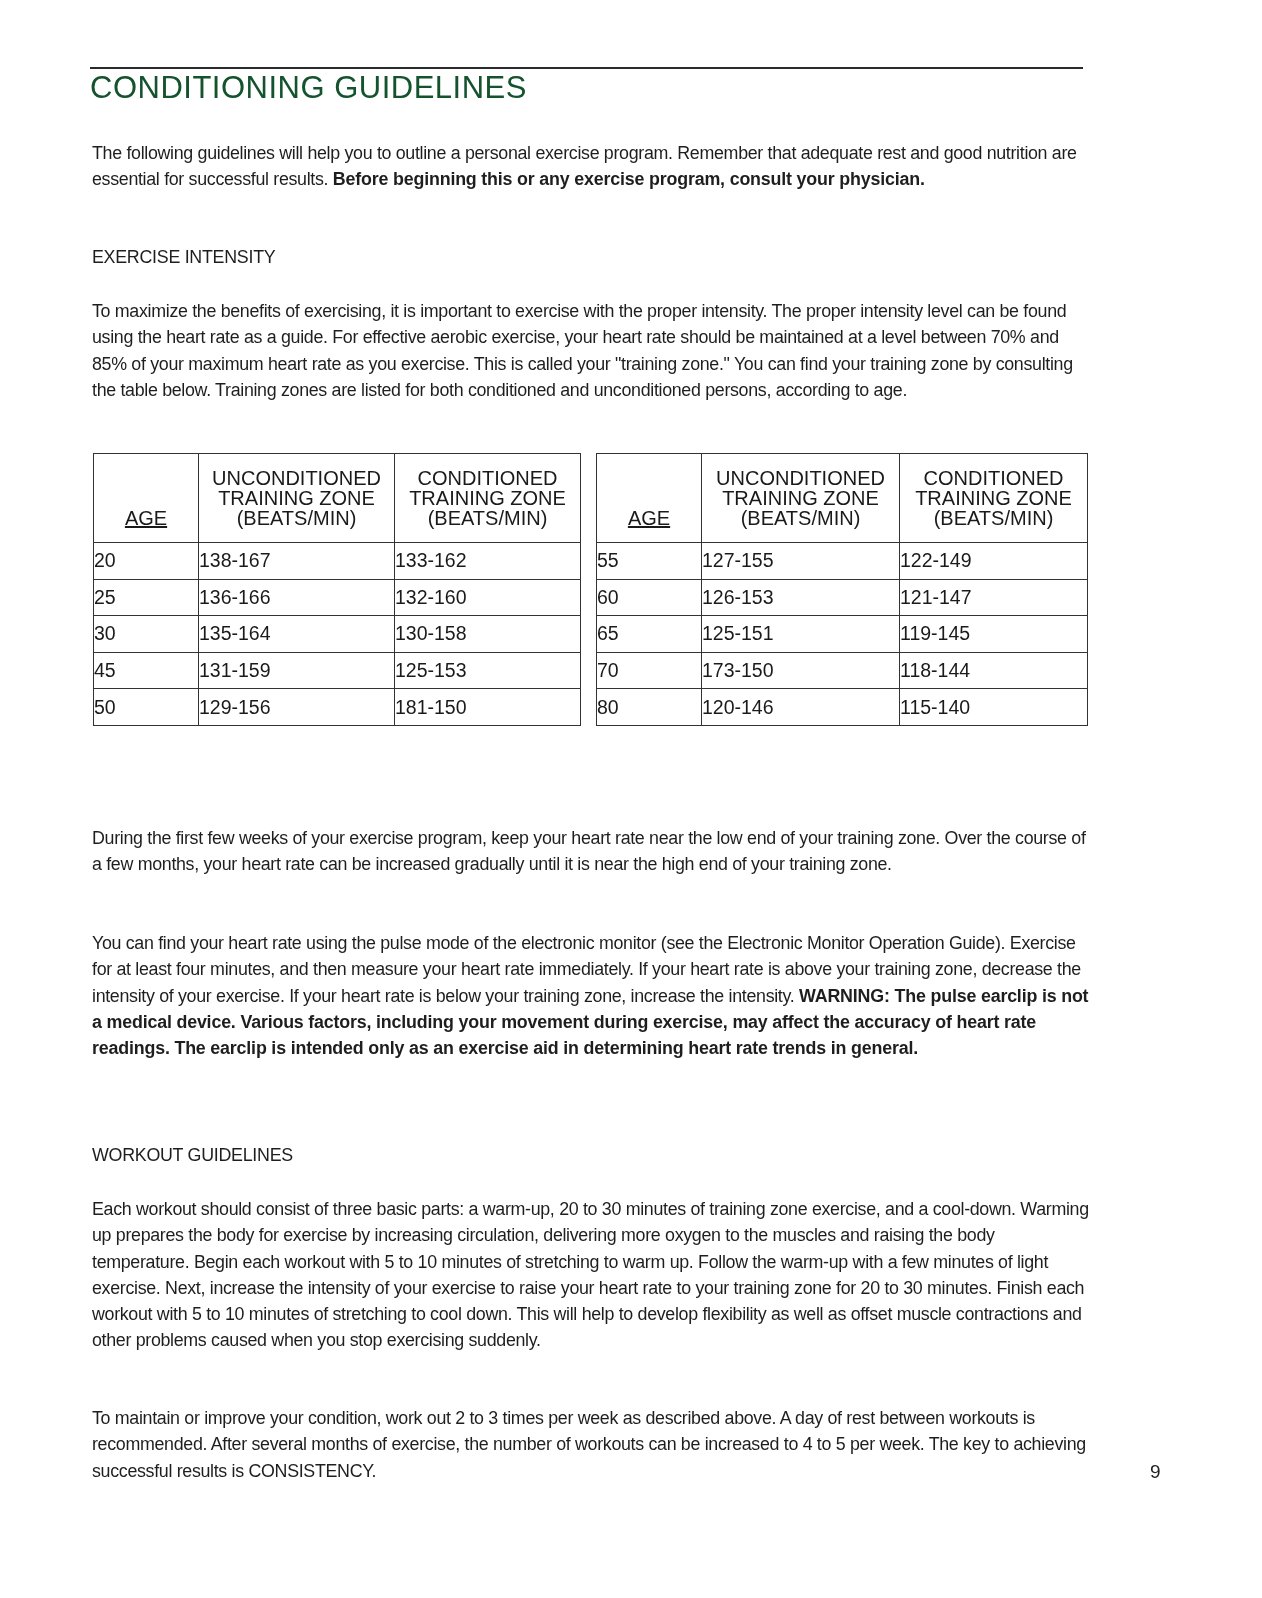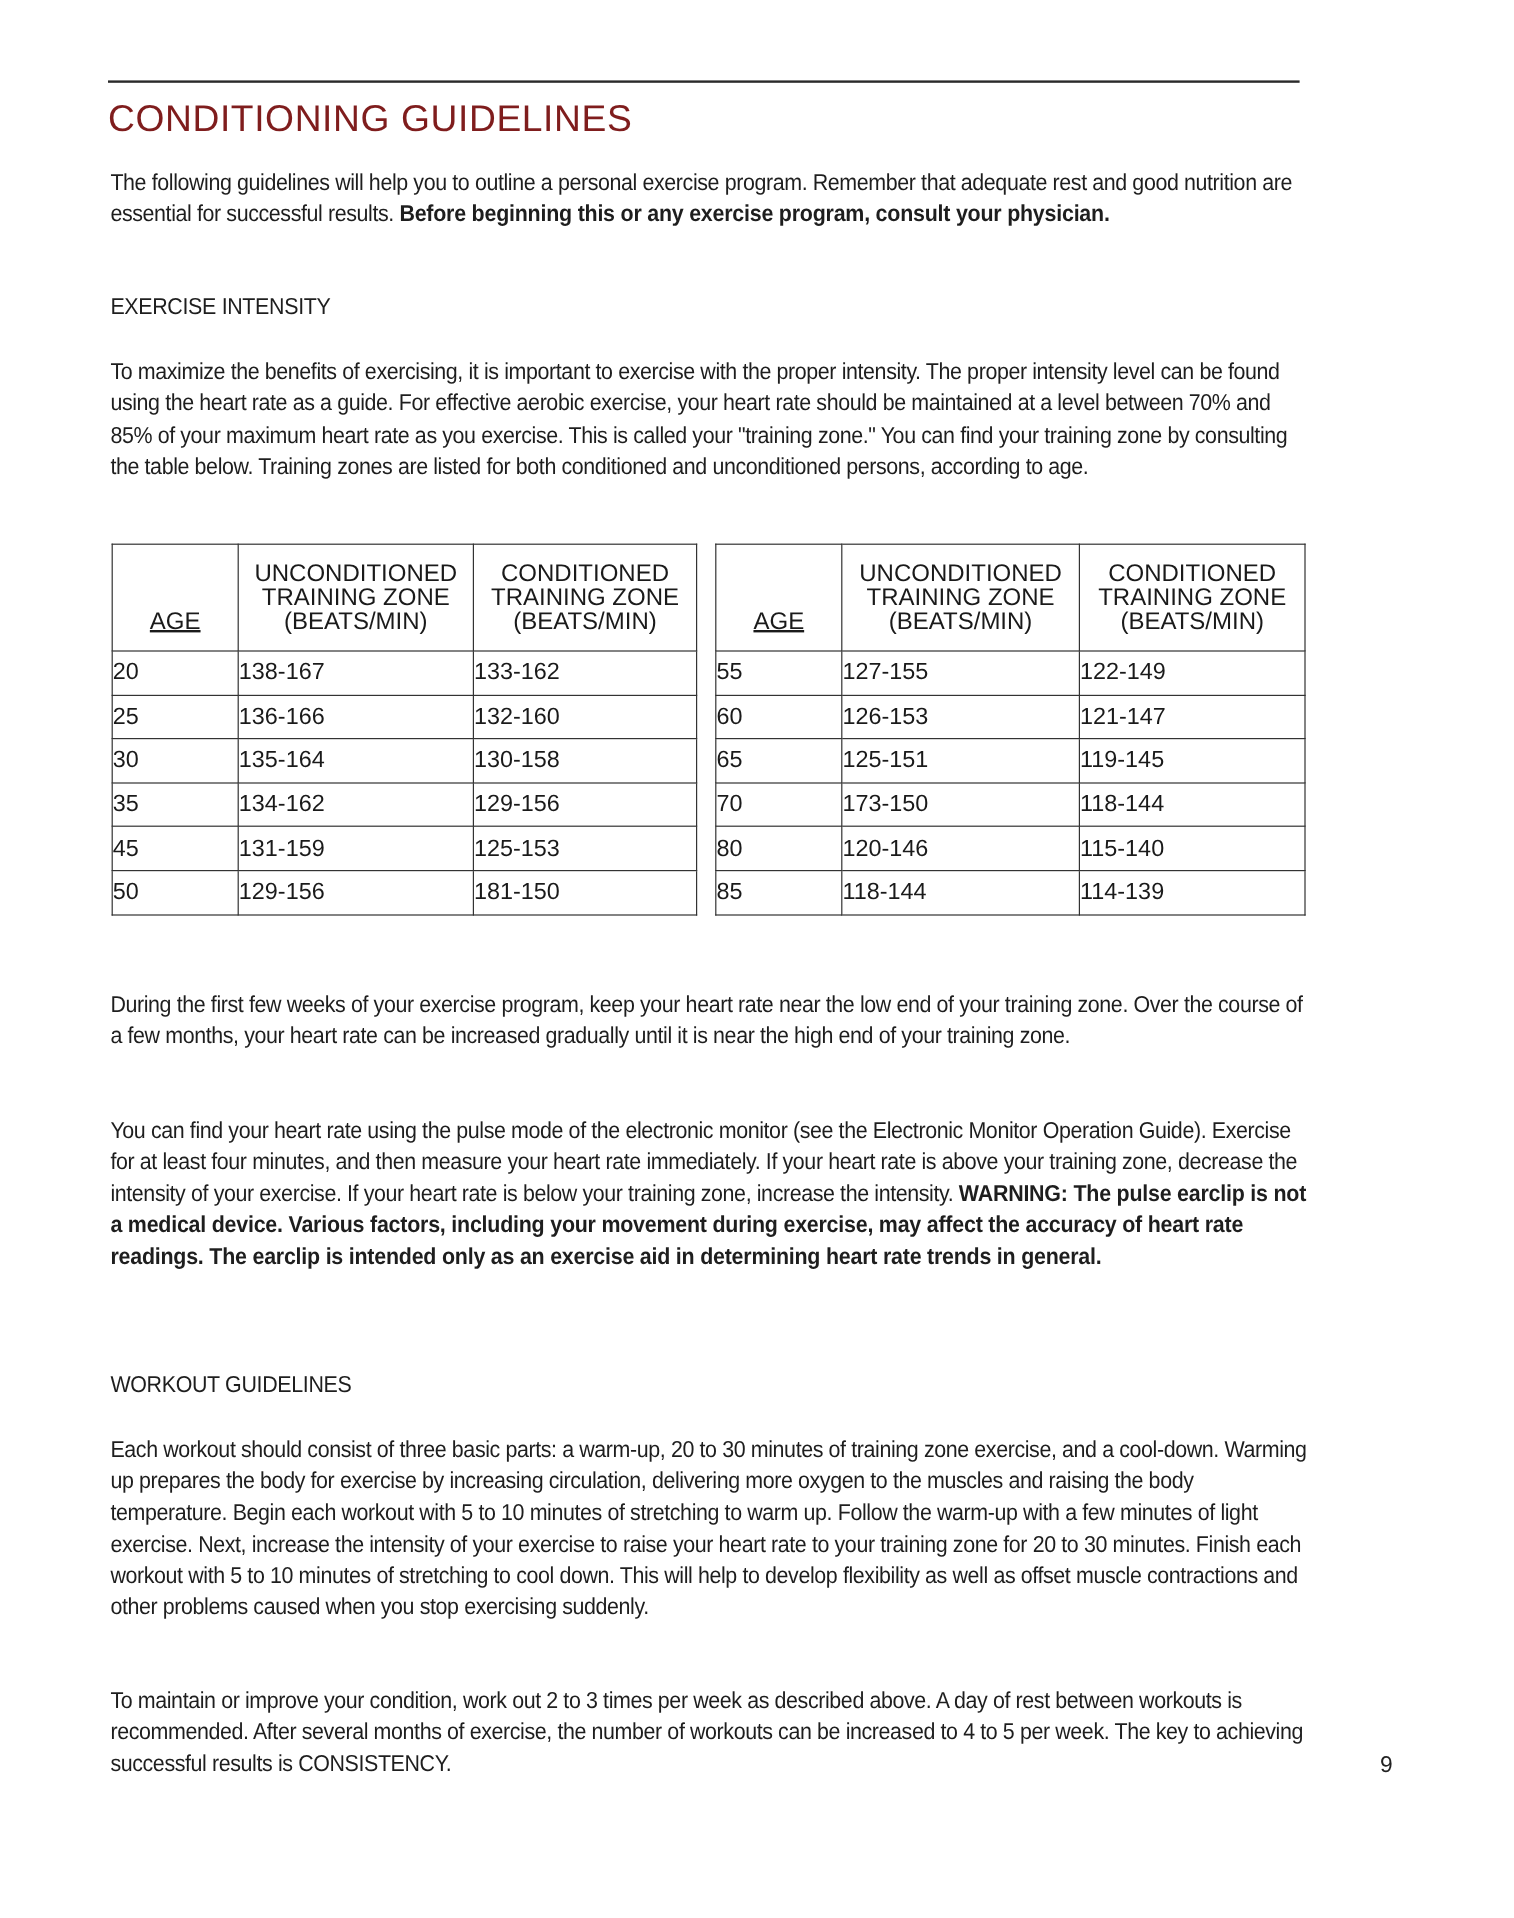--- a/index.html
+++ b/index.html
@@ -2,22 +2,22 @@
 <html><head>
   <meta charset="utf-8">
   <style>
     html, body { margin: 0; padding: 0; background: #ffffff; }
     body {
       width: 1262px; height: 1598px; position: relative; overflow: hidden;
       font-family: "Liberation Sans", sans-serif; color: #1a1a1a;
     }
     .rule { position: absolute; left: 90px; top: 67px; width: 993px; height: 2px; background: #2a2a2a; }
     .title {
-      position: absolute; left: 90px; top: 81px; font-size: 31px; letter-spacing: 0.5px;
-      font-family: "Liberation Sans", sans-serif; color: #7f1d1d;
+      position: absolute; left: 90px; top: 70px; font-size: 31px; letter-spacing: 0.5px;
+      font-family: "Liberation Sans", sans-serif; color: #14532d;
     }
     .para {
       position: absolute; left: 92px; width: 1000px; font-size: 19.2px; line-height: 26.3px;
       font-family: "Liberation Sans", sans-serif; color: #1e1e1e; letter-spacing: -0.35px;
       transform: scaleX(0.93); transform-origin: left top; width: 1080px;
     }
     .para b { font-weight: bold; letter-spacing: -0.2px; }
     .heading {
       position: absolute; left: 92px; font-size: 19.2px; color: #1e1e1e; letter-spacing: -0.3px;
       transform: scaleX(0.93); transform-origin: left top;
@@ -71,25 +71,20 @@
         <td>25</td>
         <td>136-166</td>
         <td>132-160</td>
       </tr>
       <tr>
         <td>30</td>
         <td>135-164</td>
         <td>130-158</td>
       </tr>
       <tr>
-        <td>35</td>
-        <td>134-162</td>
-        <td>129-156</td>
-      </tr>
-      <tr>
         <td>45</td>
         <td>131-159</td>
         <td>125-153</td>
       </tr>
       <tr>
         <td>50</td>
         <td>129-156</td>
         <td>181-150</td>
       </tr>
     </tbody>
@@ -127,25 +122,20 @@
       <tr>
         <td>70</td>
         <td>173-150</td>
         <td>118-144</td>
       </tr>
       <tr>
         <td>80</td>
         <td>120-146</td>
         <td>115-140</td>
       </tr>
-      <tr>
-        <td>85</td>
-        <td>118-144</td>
-        <td>114-139</td>
-      </tr>
     </tbody>
 </table>
 
 <div class="para" style="top:825px;">During the first few weeks of your exercise program, keep your heart rate near the low end of your training zone.  Over the course of a few months, your heart rate can be increased gradually until it is near the high end of your training zone.</div>
 
 <div class="para" style="top:930px;"><span>You can find your heart rate using the pulse mode of the electronic monitor (see the Electronic Monitor Operation Guide).  Exercise for at least four minutes, and then measure your heart rate immediately.  If your heart rate is above your training zone, decrease the intensity of your exercise.  If your heart rate is below your training zone, increase the intensity.  </span><b>WARNING:  The pulse earclip is not a medical device.  Various factors, including your movement during exercise, may affect the accuracy of heart rate readings.  The earclip is intended only as an exercise aid in determining heart rate trends in general.</b></div>
 
 <div class="heading" style="top:1144px;">WORKOUT GUIDELINES</div>
 
 <div class="para" style="top:1196px;">Each workout should consist of three basic parts: a warm-up, 20 to 30 minutes of training zone exercise, and a cool-down.  Warming up prepares the body for exercise by increasing circulation, delivering more oxygen to the muscles and raising the body temperature.  Begin each workout with 5 to 10 minutes of stretching to warm up.  Follow the warm-up with a few minutes of light exercise.  Next, increase the intensity of your exercise to raise your heart rate to your training zone for 20 to 30 minutes.  Finish each workout with 5 to 10 minutes of stretching to cool down.  This will help to develop flexibility as well as offset muscle contractions and other problems caused when you stop exercising suddenly.</div>

